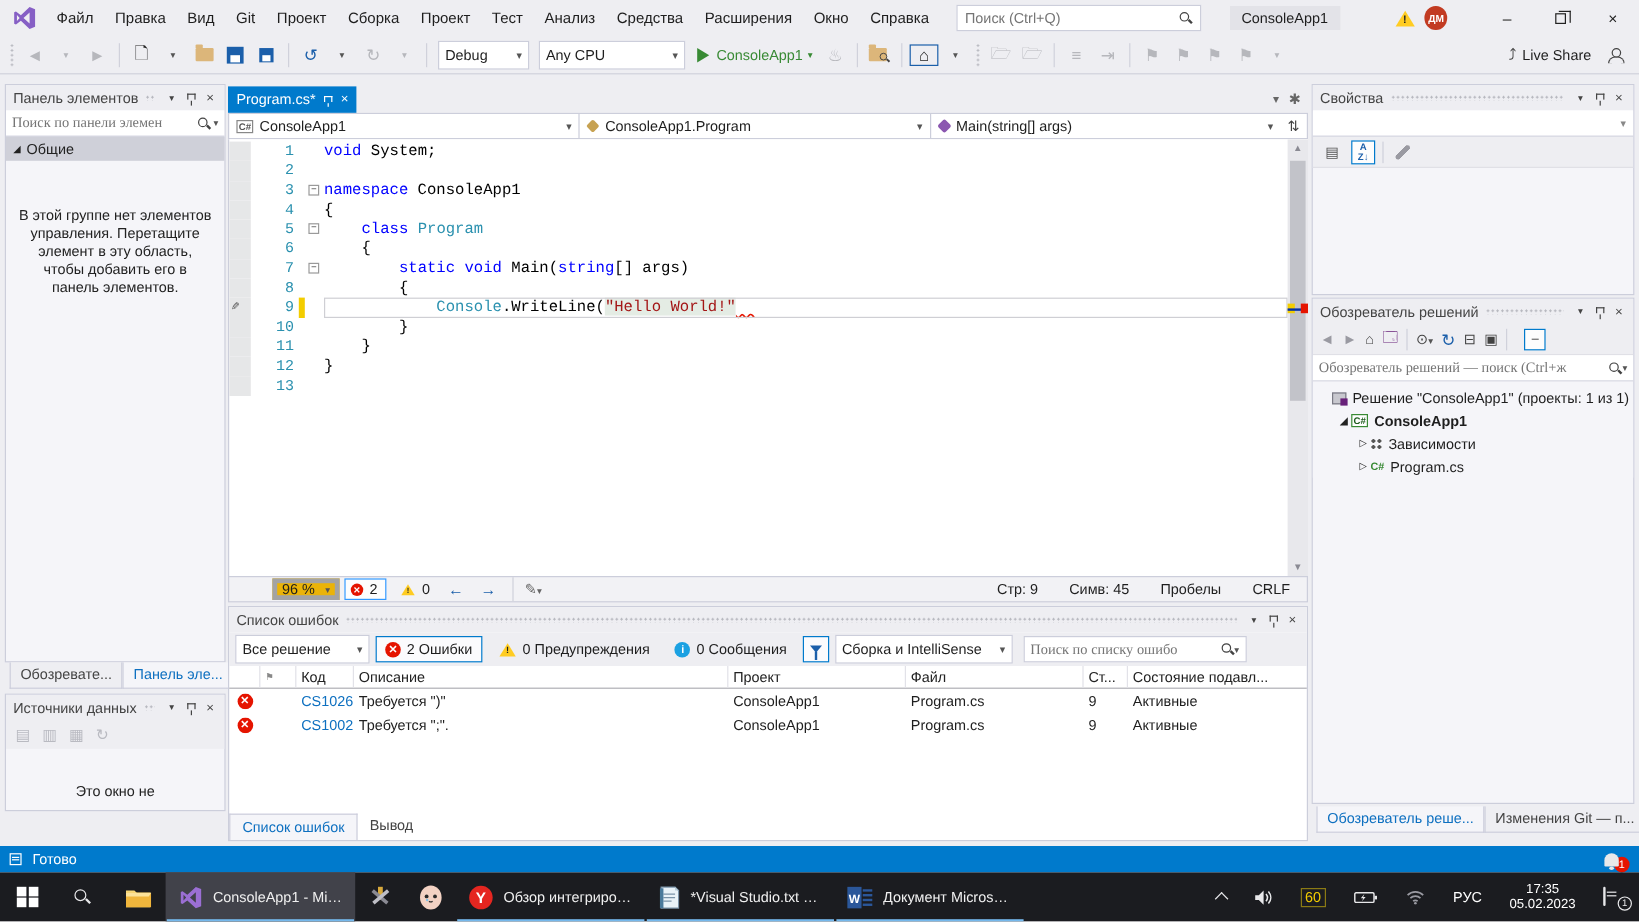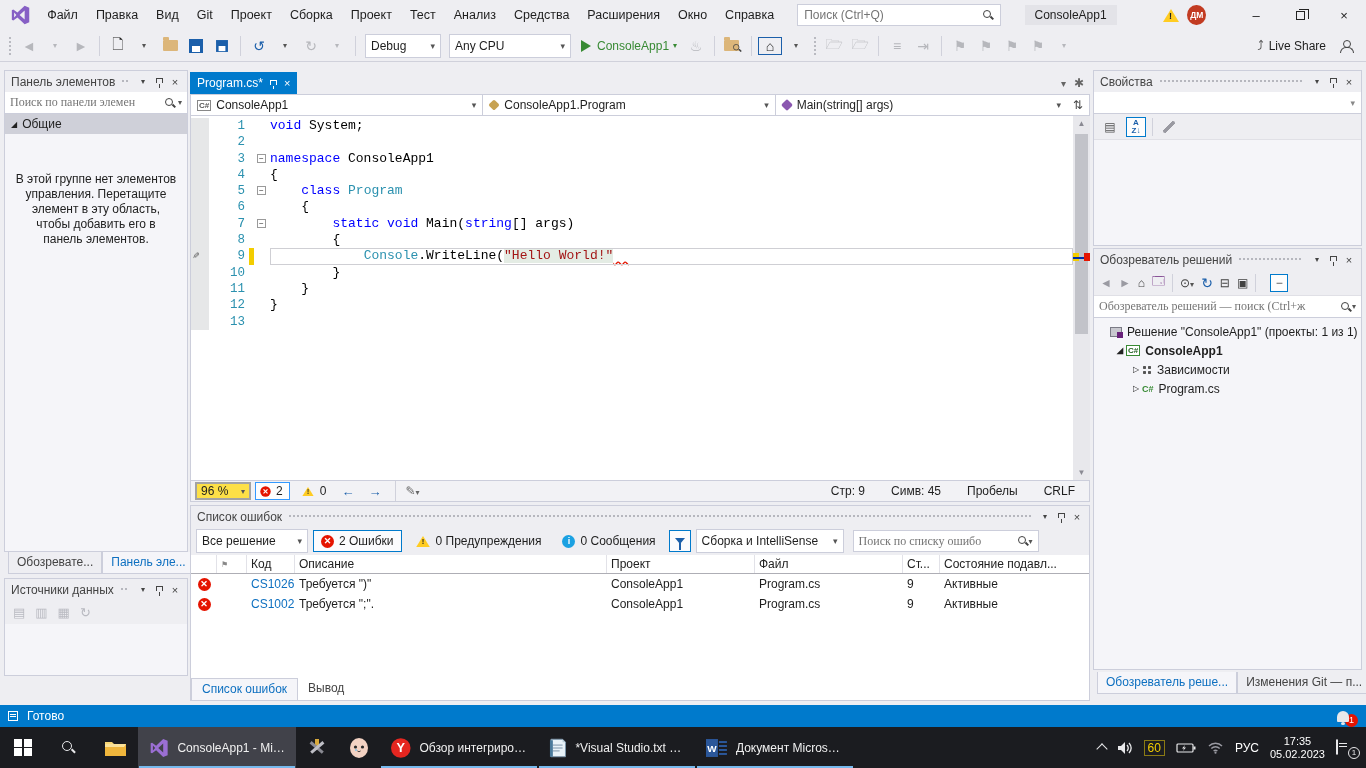--- a/index.html
+++ b/index.html
@@ -97,21 +97,21 @@
   .c-s { color:#a31515; background:#e4ece4; }
   .sq { text-decoration:underline; text-decoration-style:wavy; text-decoration-color:#e51400; }
   #vscroll { position:absolute; right:0; top:0; width:17px; bottom:0; background:#e8e8ec; }
   #vscroll .arr { position:absolute; left:0; width:17px; height:15px; color:#8a8a93; font-size:8px; text-align:center; line-height:15px; }
   #vthumb { position:absolute; left:2px; top:18px; width:13px; height:200px; background:#c2c3c9; }
   #smark-y { position:absolute; left:0; top:137px; width:6px; height:8px; background:#f3cd00; }
   #smark-r { position:absolute; right:0; top:137px; width:6px; height:8px; background:#e51400; }
   #smark-b { position:absolute; left:0; top:141px; width:17px; height:2px; background:#002fa7; }
 
   #estatus { height:22px; background:#f2f2f5; border:1px solid #cccedb; display:flex; align-items:center; padding:0 4px; gap:4px; font-size:12px; }
-  #ezoom { width:56px; height:18px; background:#fde047; border:2px solid #a3a3a3; display:flex; align-items:center; padding:0 4px; }
+  #ezoom { width:56px; height:18px; background:#eab308; border:4px solid #a3a3a3; display:flex; align-items:center; padding:0 4px;margin-left:32px; }
   #ezoom .cvx { margin-left:auto; font-size:8px; color:#555; }
   .err-ic { width:13px; height:13px; border-radius:50%; background:#e51400; color:#fff; font-size:9px; font-weight:bold; display:flex; align-items:center; justify-content:center; flex:none; }
   .info-ic { width:13px; height:13px; border-radius:50%; background:#1ba1e2; color:#fff; font-size:9px; font-weight:bold; display:flex; align-items:center; justify-content:center; flex:none; }
   .wsm { transform:scale(.8); }
   #ecount { display:flex; align-items:center; gap:4px; border:1px solid #3399ff; padding:1px 6px 1px 3px; background:#fdfdfd; }
   #wcount { display:flex; align-items:center; gap:4px; padding:1px 6px; }
   .nav-arrow { color:#1b5faa; font-size:13px; padding:0 5px; }
   #estatus-right { margin-left:auto; display:flex; gap:26px; padding-right:10px; }
 
   
@@ -166,21 +166,21 @@
   #taskbar { position:absolute; left:0; top:727px; width:1366px; height:41px; background:#1b1c20; display:flex; align-items:stretch; color:#fff; }
   .tb-ic-btn { width:46px; display:flex; align-items:center; justify-content:center; }
   .win-logo { display:grid; grid-template-columns:8px 8px; grid-template-rows:8px 8px; gap:1.5px; }
   .win-logo span { background:#fff; }
   .mag-w::before { border-color:#e8e8ea; width:8px; height:8px; } .mag-w::after { background:#e8e8ea; left:10px; top:10px; width:5px; }
   .mag-w { width:16px; height:16px; }
   .tb-app { display:flex; align-items:center; gap:8px; padding:0 10px; position:relative; max-width:158px; }
   .tb-app .lbl { font-size:12px; white-space:nowrap; overflow:hidden; text-overflow:ellipsis; color:#f0f0f0; }
   .tb-app.active { background:#41424a; }
   .tb-app .uline { position:absolute; left:1px; right:1px; bottom:0; height:2px; background:#76b9ed; }
-  #tray { margin-left:auto; display:flex; align-items:center; gap:11px; padding-right:10px; }
+  #tray { margin-left:auto; display:flex; align-items:center; gap:23px; padding-right:10px; }
   .chev-up { width:8px; height:8px; border-left:1.6px solid #e8e8ea; border-top:1.6px solid #e8e8ea; transform:rotate(45deg); margin-top:3px; }
   .batt60 { color:#f3cd00; border:1px solid #8a7a14; padding:0 3px; font-size:12px; }
   #clock { text-align:center; font-size:11px; line-height:13px; }
   .tray-svg { display:flex; align-items:center; }
   #notif { position:relative; width:20px; height:16px; }
   #notif .pg { width:14px; height:14px; border:1.3px solid #e8e8ea; border-radius:2px; position:relative; }
   #notif .pg::after { content:''; position:absolute; left:2px; top:3px; width:8px; height:1.2px; background:#e8e8ea; box-shadow:0 3px 0 #e8e8ea; }
   #notif .nbadge { position:absolute; right:-4px; bottom:-3px; width:12px; height:12px; border-radius:50%; border:1px solid #e8e8ea; background:#1b1c20; color:#e8e8ea; font-size:8px; display:flex; align-items:center; justify-content:center; }
 </style>
 </head>
@@ -325,20 +325,21 @@
           <span class="pin-ic"></span>
         </span>
       <span class="pbtn">×</span>
     </div>
     <div id="ds-icons">
       <span>▤</span>
       <span>▥</span>
       <span>▦</span>
       <span>↻</span>
     </div>
+    <div id="ds-text">Это окно не</div>
   </div>
 
   <div id="editor">
     <div id="tabstrip">
       <div id="etab">
         <span>Program.cs*</span>
         <span class="tpin"></span>
         <span style="font-size:11px">×</span>
       </div>
       <div id="tabstrip-right">

